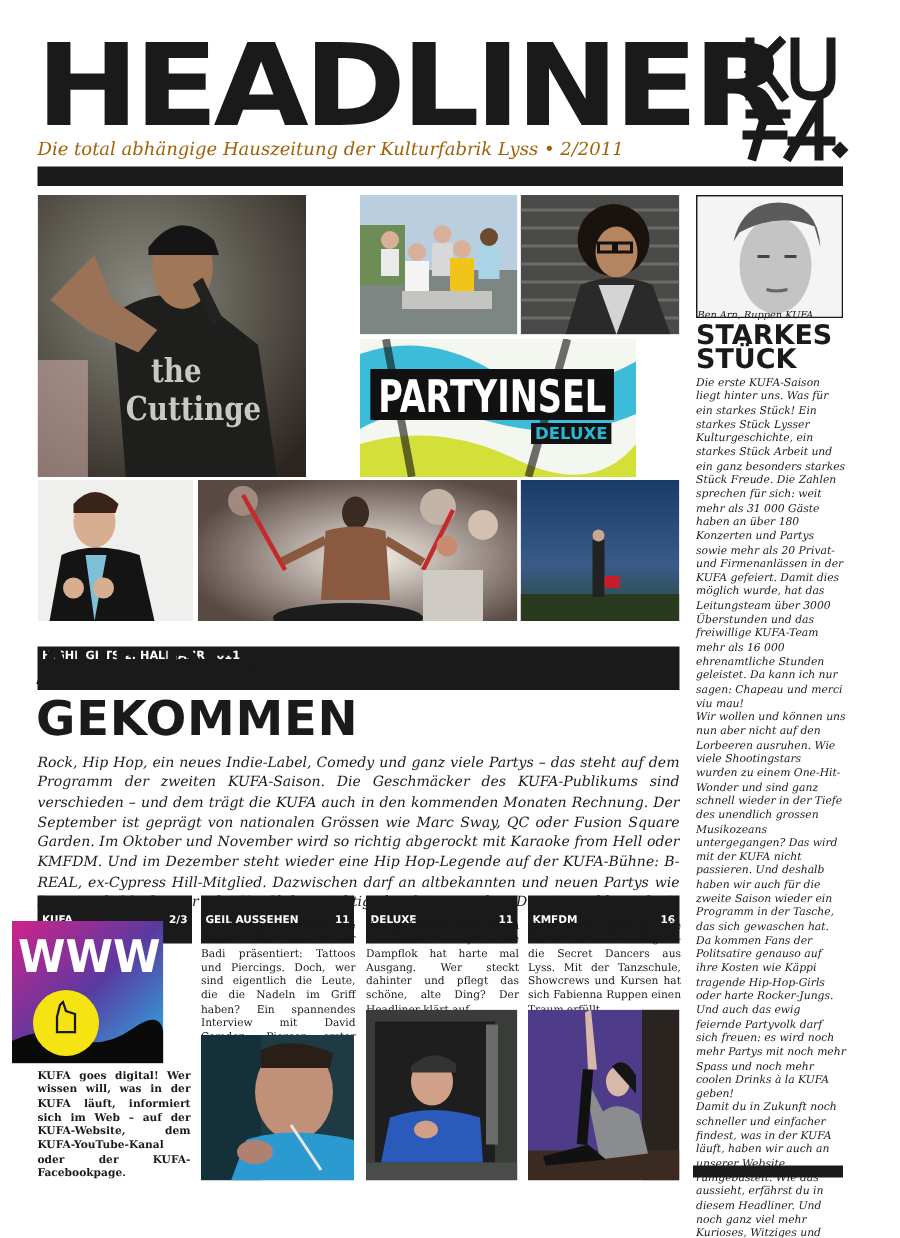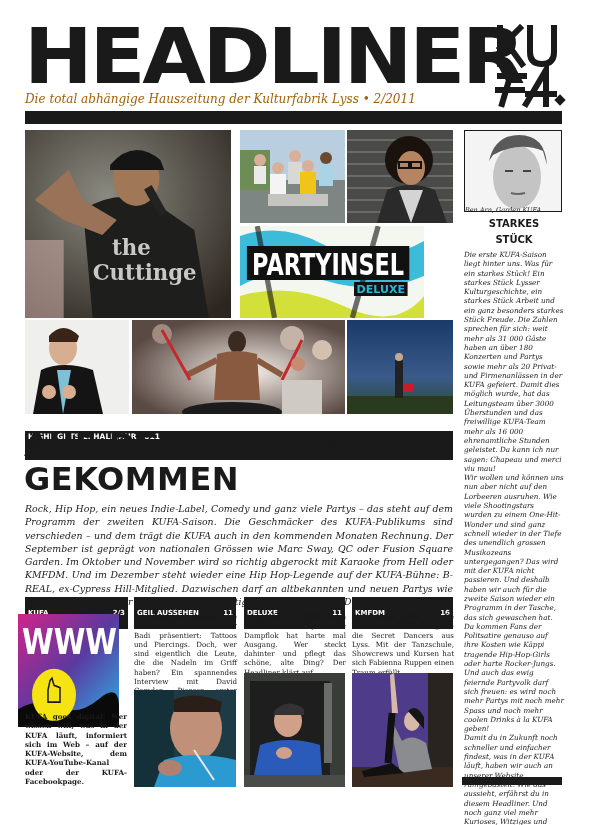--- a/index.html
+++ b/index.html
@@ -49,21 +49,21 @@
   }
   .sec-text {
     position: absolute; font-family: "DejaVu Serif", serif; font-size: 7.1px; line-height: 9.3px;
     text-align: justify; color: #1a1a1a;
   }
 
   .sidebar-photo { position: absolute; left: 464px; top: 130px; width: 98px; height: 82px; border: 1px solid #1a1a1a; overflow: hidden; background: #f2f2f2; }
   .sidebar-caption { position: absolute; left: 465px; top: 206px; font-family: "DejaVu Serif", serif; font-style: italic; font-size: 6.5px; color: #1a1a1a; }
   .sidebar-title {
     position: absolute; left: 464px; top: 216px; width: 100px;
-    font-family: "DejaVu Sans", sans-serif; font-weight: 900; font-size: 10px; line-height: 16px; color: #1a1a1a; text-align: center;
+    font-family: "DejaVu Sans", sans-serif; font-weight: 900; font-size: 18px; line-height: 16px; color: #1a1a1a;
   }
   .sidebar-text {
     position: absolute; left: 464px; top: 250px; width: 100px;
     font-family: "DejaVu Serif", serif; font-style: italic; font-size: 7.2px; line-height: 9.3px; color: #1a1a1a;
   }
   .sidebar-end { position: absolute; left: 462px; top: 777px; width: 100px; height: 8px; background: #1a1a1a; }
 </style>
 </head>
 <body>
 
@@ -75,21 +75,21 @@
       <path d="M6 4 V40 M6 24 L26 4 M12 18 L28 40"></path>
       <path d="M36 4 V28 Q36 40 48 40 Q60 40 60 28 V4"></path>
       <path d="M6 52 H30 M18 46 L8 80 M4 66 H28"></path>
       <path d="M32 80 L52 46 V80 M34 70 H60"></path>
     </g>
     <rect x="62" y="72" width="8" height="8" fill="#1a1a1a" transform="rotate(45 66 76)"></rect>
   </svg>
 </div>
 <div class="top-bar"></div>
 
-<div class="photo" style="left:25px;top:130px;width:206px;height:188px;">
+<div class="photo" style="left:25px;top:130px;width:179px;height:188px;">
   <svg viewBox="0 0 213 188" preserveAspectRatio="none">
     <defs>
         <radialGradient id="g1" cx="0.4" cy="0.35" r="0.8">
           <stop offset="0" stop-color="#8a8a80"></stop>
           <stop offset="1" stop-color="#2d2620"></stop>
         </radialGradient>
       </defs>
     <rect width="213" height="188" fill="url(#g1)"></rect>
     <rect x="0" y="110" width="40" height="78" fill="#c9a8a4" opacity="0.6"></rect>
     <path d="M70 188 L60 80 Q90 60 130 70 L175 100 L190 188 Z" fill="#1e1e1c"></path>
@@ -198,21 +198,21 @@
 <div class="headline">
   <div>AUF DEN GESCHMACK</div>
   <div>GEKOMMEN</div>
 </div>
 <div class="lead">Rock, Hip Hop, ein neues Indie-Label, Comedy und ganz viele Partys – das steht auf dem Programm der zweiten KUFA-Saison. Die Geschmäcker des KUFA-Publikums sind verschieden – und dem trägt die KUFA auch in den kommenden Monaten Rechnung. Der September ist geprägt von nationalen Grössen wie Marc Sway, QC oder Fusion Square Garden. Im Oktober und November wird so richtig abgerockt mit Karaoke from Hell oder KMFDM. Und im Dezember steht wieder eine Hip Hop-Legende auf der KUFA-Bühne: B-REAL, ex-Cypress Hill-Mitglied. Dazwischen darf an altbekannten und neuen Partys wie Partyinsel, 80s forever oder YouClub so richtig abgefeiert werden. Drop in and have fun!</div>
 
 <div class="sec-bar" style="left:25px;width:103px;">
   <span>KUFA</span>
   <span>2/3</span>
 </div>
-<div class="photo" style="left:18px;top:614px;width:101px;height:113px;">
+<div class="photo" style="left:8px;top:614px;width:101px;height:95px;">
   <svg viewBox="0 0 101 95" preserveAspectRatio="none">
     <defs>
         <linearGradient id="g4" x1="0" y1="0" x2="1" y2="1">
           <stop offset="0" stop-color="#d0238a"></stop>
           <stop offset="0.5" stop-color="#5a3aa0"></stop>
           <stop offset="1" stop-color="#2ab4e8"></stop>
         </linearGradient>
       </defs>
     <rect width="101" height="95" fill="url(#g4)"></rect>
     <path d="M0 80 Q20 70 40 78 T80 72 T101 76 L101 95 L0 95 Z" fill="#0a0a0a"></path>
@@ -279,21 +279,21 @@
 
 <div class="sidebar-photo">
   <svg viewBox="0 0 98 82" width="98" height="82" preserveAspectRatio="none">
     <rect width="98" height="82" fill="#f4f4f4"></rect>
     <ellipse cx="52" cy="46" rx="24" ry="32" fill="#c4c4c4"></ellipse>
     <path d="M24 30 Q30 4 54 4 Q80 4 82 34 L78 20 Q54 10 28 24 Z" fill="#5a5a5a"></path>
     <path d="M40 40 H48 M58 40 H66" stroke="#444" stroke-width="2"></path>
     <path d="M46 62 Q52 64 60 62" stroke="#666" stroke-width="2" fill="none"></path>
   </svg>
 </div>
-<div class="sidebar-caption">Ben Arn, Garden KUFA</div>
+<div class="sidebar-caption">Ben Arn, Ruppen KUFA</div>
 <div class="sidebar-title">
   <div>STARKES</div>
   <div>STÜCK</div>
 </div>
 <div class="sidebar-text">
   <div>Die erste KUFA-Saison liegt hinter uns. Was für ein starkes Stück! Ein starkes Stück Lysser Kulturgeschichte, ein starkes Stück Arbeit und ein ganz besonders starkes Stück Freude. Die Zahlen sprechen für sich: weit mehr als 31 000 Gäste haben an über 180 Konzerten und Partys sowie mehr als 20 Privat- und Firmenanlässen in der KUFA gefeiert. Damit dies möglich wurde, hat das Leitungsteam über 3000 Überstunden und das freiwillige KUFA-Team mehr als 16 000 ehrenamtliche Stunden geleistet. Da kann ich nur sagen: Chapeau und merci viu mau!</div>
   <div>Wir wollen und können uns nun aber nicht auf den Lorbeeren ausruhen. Wie viele Shootingstars wurden zu einem One-Hit-Wonder und sind ganz schnell wieder in der Tiefe des unendlich grossen Musikozeans untergegangen? Das wird mit der KUFA nicht passieren. Und deshalb haben wir auch für die zweite Saison wieder ein Programm in der Tasche, das sich gewaschen hat. Da kommen Fans der Politsatire genauso auf ihre Kosten wie Käppi tragende Hip-Hop-Girls oder harte Rocker-Jungs. Und auch das ewig feiernde Partyvolk darf sich freuen: es wird noch mehr Partys mit noch mehr Spass und noch mehr coolen Drinks à la KUFA geben!</div>
   <div>Damit du in Zukunft noch schneller und einfacher findest, was in der KUFA läuft, haben wir auch an unserer Website rumgebastelt. Wie das aussieht, erfährst du in diesem Headliner. Und noch ganz viel mehr Kurioses, Witziges und Erstaunliches aus der KUFA-Welt wirst du auf den folgenden Seiten finden. Viel Spass beim Lesen und bis bald in der KUFA.</div>
 </div>
 <div class="sidebar-end"></div>

